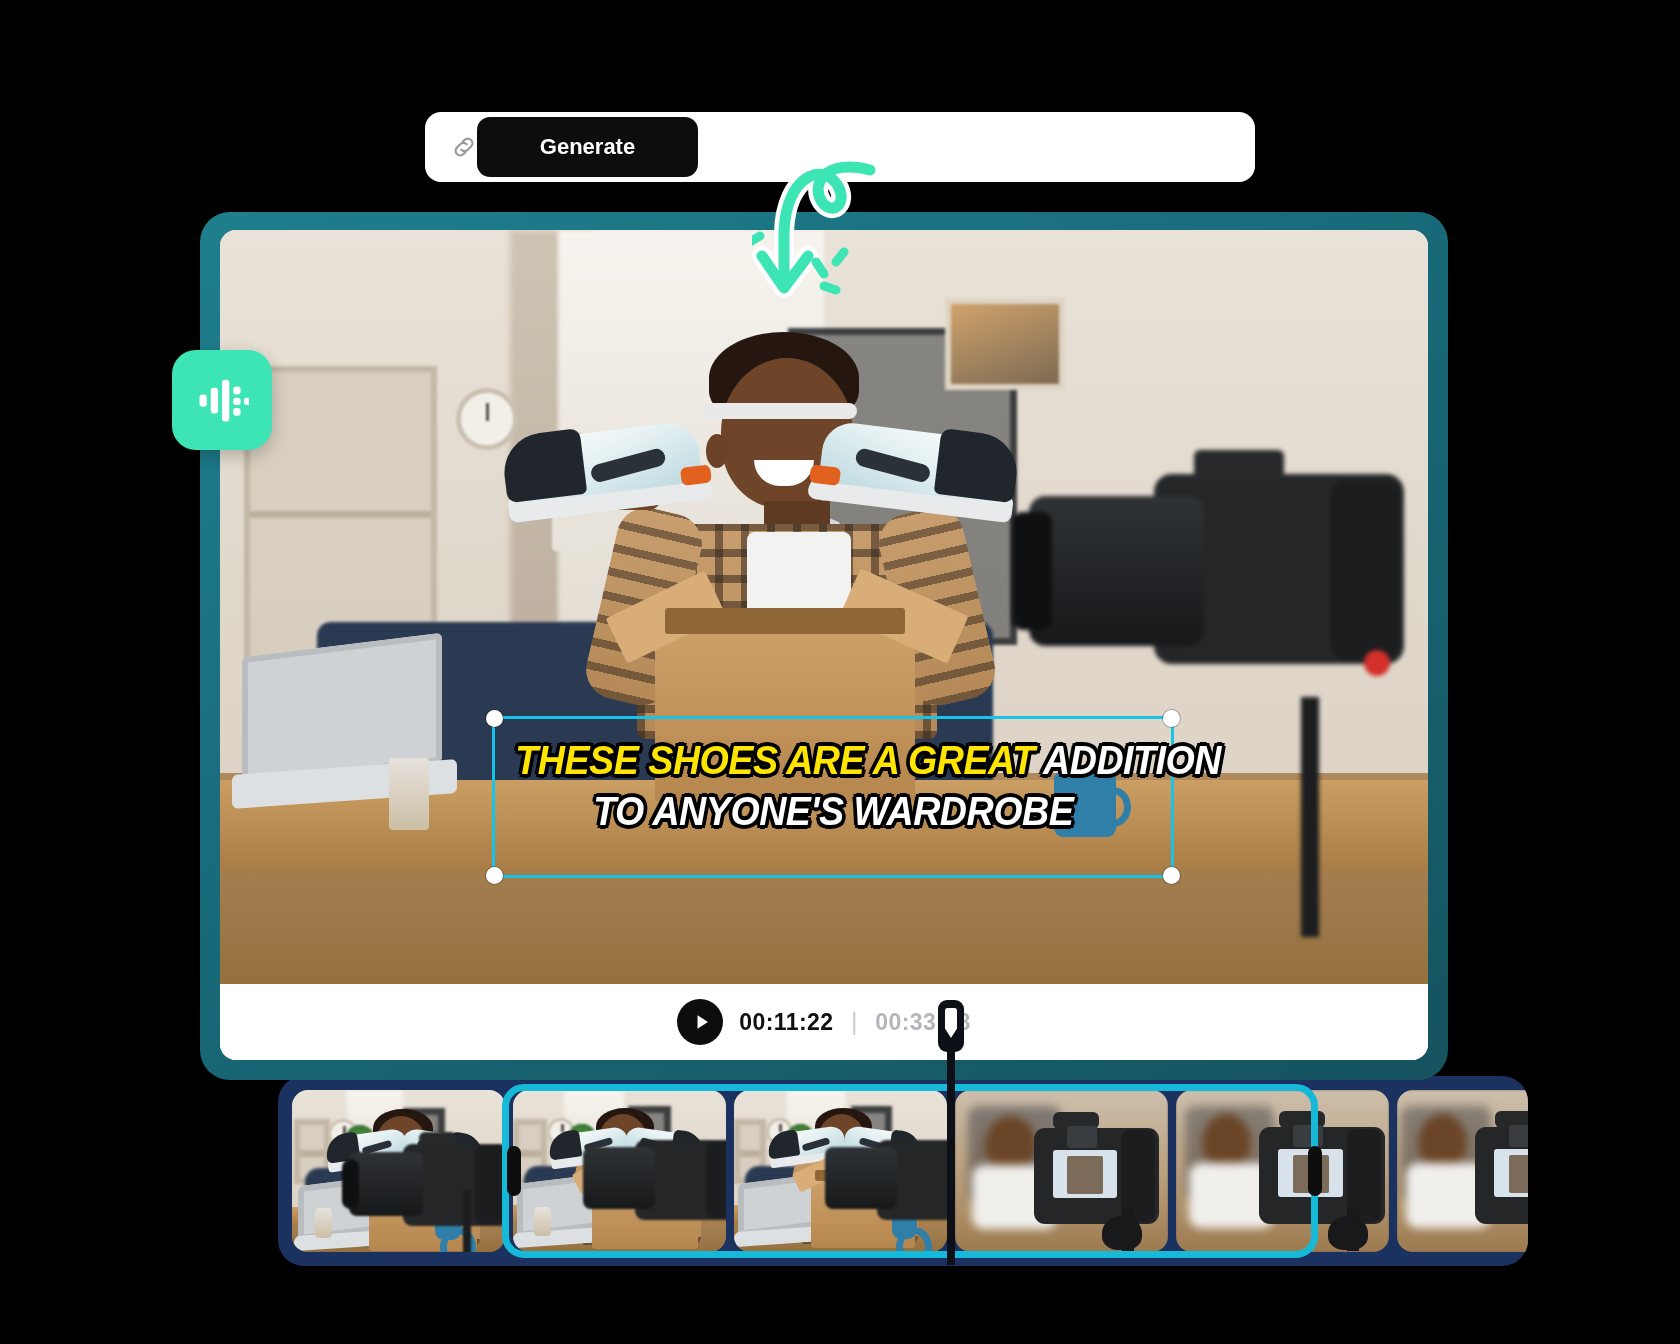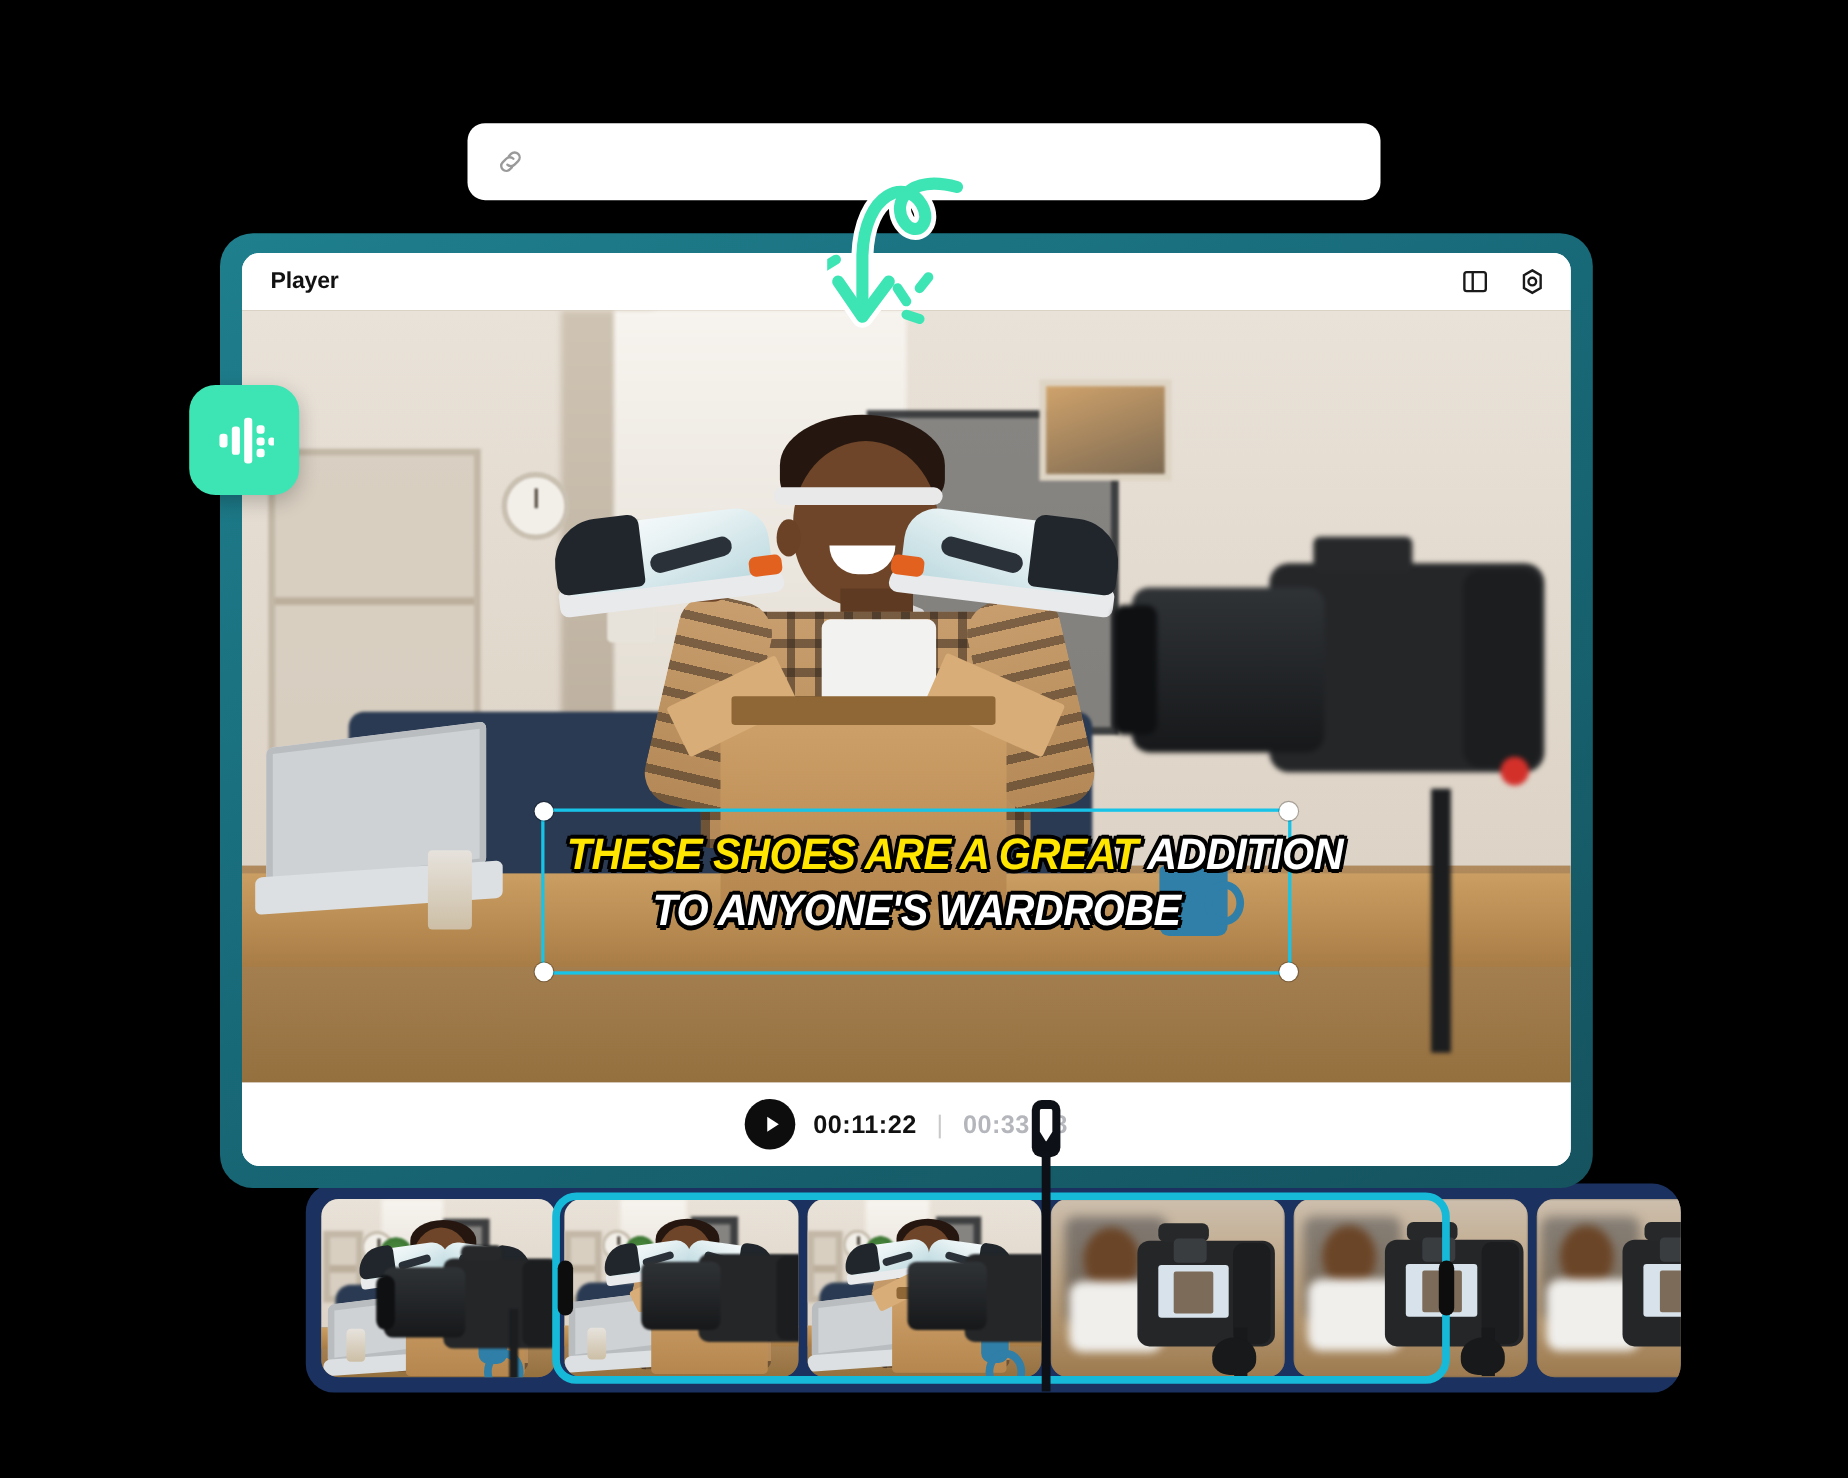--- a/index.html
+++ b/index.html
@@ -459,37 +459,20 @@
     </div>
 
     <div id="selected-clip-frame"></div>
     <div class="trim-handle" id="trim-l"></div>
     <div class="trim-handle" id="trim-r"></div>
   </div>
 
   <div id="player-frame">
     <div id="player-inner">
 
-      <div id="player-header">
-        <div id="player-title">Player</div>
-        <div id="header-actions">
-          <span class="hdr-icon">
-            <svg viewBox="0 0 24 24" fill="none" stroke="currentColor" stroke-width="2">
-              <rect x="3" y="4" width="18" height="16" rx="2"></rect>
-                <line x1="10" y1="4" x2="10" y2="20"></line>
-            </svg>
-          </span>
-          <span class="hdr-icon">
-            <svg viewBox="0 0 24 24" fill="none" stroke="currentColor" stroke-width="2">
-              <path d="M12 2.6l7 4v10.8l-7 4-7-4V6.6z"></path>
-                <circle cx="12" cy="12" r="3.2"></circle>
-            </svg>
-          </span>
-        </div>
-      </div>
 
       <div id="video-area">
         <div id="scene">
           <div class="s-wall"></div>
           <div class="s-curtain"></div>
           <div class="s-window"></div>
           <div class="s-floor"></div>
           <div class="s-shelfL"></div>
           <div class="s-clock"></div>
           <div class="s-plant"></div>
@@ -593,20 +576,21 @@
       <rect x="34" y="31" width="6.5" height="7" rx="2.4"></rect>
       <rect x="43.5" y="22" width="5.5" height="6.5" rx="2.4"></rect>
     </svg>
   </div>
 
   <div id="urlbar">
     <svg id="link-icon" viewBox="0 0 24 24" fill="none" stroke="currentColor" stroke-width="2" stroke-linecap="round">
       <path d="M9.5 14.5a4.2 4.2 0 0 0 6 0l3-3a4.24 4.24 0 0 0-6-6l-1.7 1.7"></path>
       <path d="M14.5 9.5a4.2 4.2 0 0 0-6 0l-3 3a4.24 4.24 0 0 0 6 6l1.7-1.7"></path>
     </svg>
+    <button id="generate-btn">Generate</button>
   </div>
 
   <svg id="arrow-annotation" viewBox="0 0 150 145">
     <path d="M118 12 C 74 0, 58 26, 70 44 C 80 58, 96 46, 86 28 C 72 4, 34 16, 32 74 L 32 118" fill="none" stroke="#ffffff" stroke-width="20" stroke-linecap="round"></path>
     <path d="M10 98 L 32 130 L 56 98" fill="none" stroke="#ffffff" stroke-width="20" stroke-linecap="round" stroke-linejoin="round"></path>
     <path d="M118 12 C 74 0, 58 26, 70 44 C 80 58, 96 46, 86 28 C 72 4, 34 16, 32 74 L 32 118" fill="none" stroke="#3ee5b4" stroke-width="11" stroke-linecap="round"></path>
     <path d="M10 98 L 32 130 L 56 98" fill="none" stroke="#3ee5b4" stroke-width="11" stroke-linecap="round" stroke-linejoin="round"></path>
     <g stroke="#3ee5b4" stroke-width="9" stroke-linecap="round">
       <line x1="64" y1="104" x2="72" y2="116"></line>
       <line x1="84" y1="104" x2="92" y2="94"></line>

